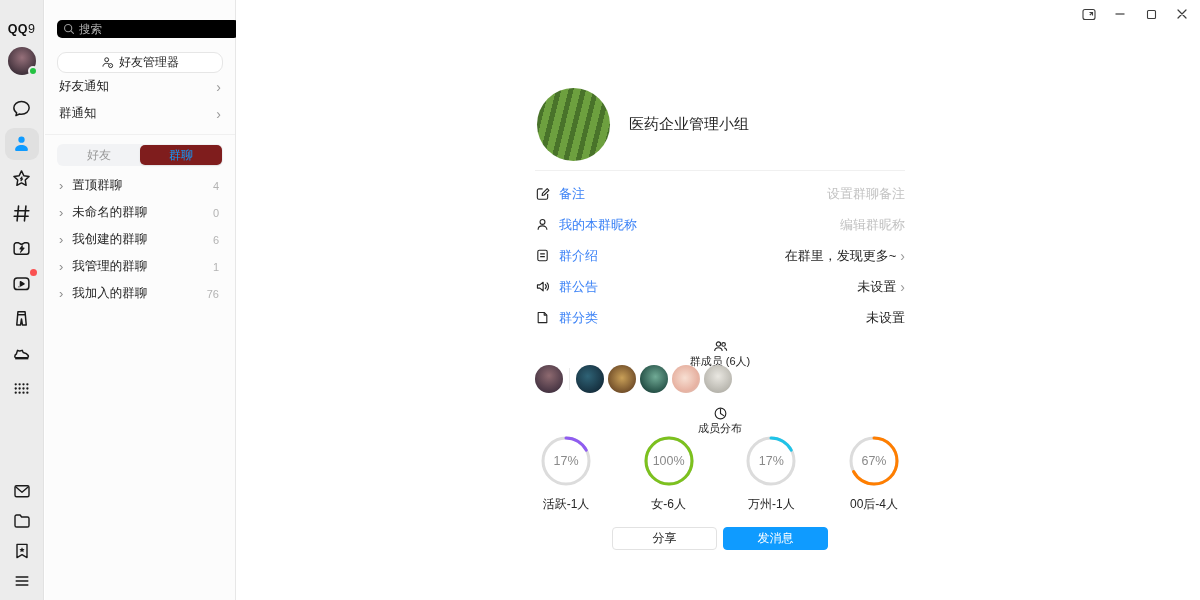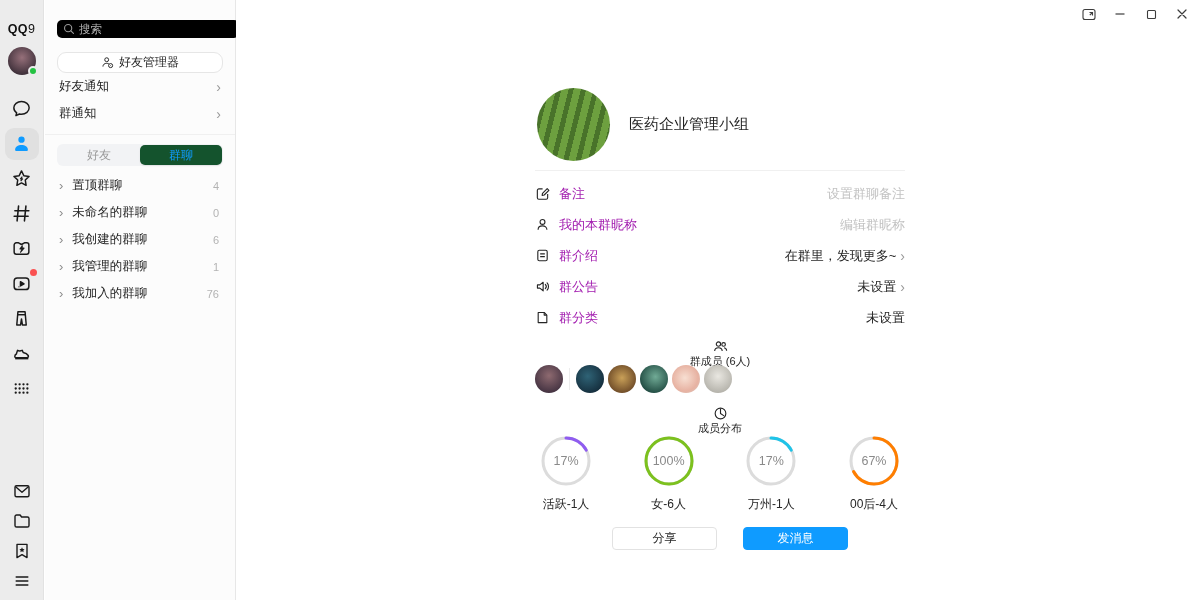--- a/index.html
+++ b/index.html
@@ -30,42 +30,42 @@
   .search-wrap { position:relative; flex:1; display:flex; }
   .search-icon { position:absolute; left:6px; top:3px; }
   .plus-btn { width:18px; height:18px; background:#f1f2f3; border-radius:5px; color:#8c8c8c; font-size:14px; line-height:16px; text-align:center; cursor:pointer; }
   .fm-btn { margin:14px 12px 0 12px; height:21px; background:#fff; border:1px solid #e6e6e6; border-radius:9px; display:flex; align-items:center; justify-content:center; gap:5px; font-size:12px; color:#262626; cursor:pointer; }
   .notice-row { display:flex; align-items:center; justify-content:space-between; margin:0 14px; height:27px; font-size:12.5px; color:#262626; cursor:pointer; }
   .notice-row:first-of-type { margin-top:9px; }
   .chev { color:#9a9a9a; font-size:14px; line-height:1; }
   .panel-divider { height:1px; background:#f0f0f0; margin-top:7px; }
   .tabbar { margin:9px 12px 0 12px; height:22px; background:#f2f3f5; border-radius:6px; display:flex; padding:1px; }
   .tab { flex:1; display:flex; align-items:center; justify-content:center; font-size:12px; color:#9a9a9a; border-radius:5px; cursor:pointer; }
-  .tab.active { background:#14532d; color:#0f9bff; box-shadow:0 1px 2px rgba(0,0,0,.08); }
+  .tab.active { background:#7f1d1d; color:#0f9bff; box-shadow:0 1px 2px rgba(0,0,0,.08); }
   .glist { margin-top:6px; }
   .glist-row { display:flex; align-items:center; height:27px; padding:0 16px 0 14px; font-size:12.5px; color:#262626; cursor:pointer; }
   .glist-chev { color:#8c8c8c; font-size:13px; margin-right:9px; }
   .glist-count { margin-left:auto; font-size:11px; color:#b3b3b3; }
 
   
   .main { position:absolute; left:236px; top:0; right:0; height:600px; background:#fff; }
   .win-controls { position:absolute; top:7px; right:11px; display:flex; gap:17px; align-items:center; }
   .wc { width:14px; height:14px; display:flex; align-items:center; justify-content:center; color:#3c3c3c; cursor:pointer; }
 
   .content { position:absolute; left:299px; top:0; width:370px; }
   .gheader { display:flex; align-items:center; gap:19px; padding-top:88px; padding-left:2px; }
   .gavatar { width:73px; height:73px; border-radius:50%; flex:none;
              background:repeating-linear-gradient(104deg,#6da03f 0 7px,#49732a 7px 12px); cursor:pointer; }
   .gtitle { font-size:15px; color:#1f1f1f; }
   .hdivider { height:1px; background:#f0f0f0; margin-top:9px; }
 
   .info-rows { margin-top:7px; }
   .irow { display:flex; align-items:center; height:31px; cursor:pointer; }
   .irow .ric { width:15px; margin-right:9px; flex:none; }
-  .ilabel { font-size:13px; color:#a21caf; }
+  .ilabel { font-size:13px; color:#3b82f6; }
   .ival { margin-left:auto; font-size:13px; color:#262626; }
   .ival.muted { color:#c2c2c2; }
   .ival-chev { color:#9a9a9a; font-size:14px; margin-left:4px; }
 
   .sec-title { display:flex; align-items:center; gap:0; font-size:11px; color:#1f1f1f; height:20px;flex-direction:column; }
   .members-title { margin-top:6px; }
   .mavatars { display:flex; align-items:center; gap:4px; margin-top:6px; }
   .mava { width:28px; height:28px; border-radius:50%; flex:none; cursor:pointer; }
   .m1 { background:radial-gradient(circle at 50% 38%, #8e6a70, #433241 78%); }
   .m2 { background:radial-gradient(circle at 42% 40%, #2f6376, #152e3d 75%); }
@@ -76,21 +76,21 @@
   .mava-sep { width:1px; height:22px; background:#ececec; margin:0 2px; }
   .dist-title { margin-top:13px; }
 
   .donuts { display:flex; justify-content:space-between; margin-top:9px; }
   .donut-col { width:62px; display:flex; flex-direction:column; align-items:center; }
   .donut-wrap { position:relative; width:52px; height:52px; }
   .donut-pct { position:absolute; inset:0; display:flex; align-items:center; justify-content:center; font-size:12.5px; color:#8a8a8a;text-align:center; }
   .donut-label { margin-top:9px; font-size:12px; color:#262626; white-space:nowrap; }
 
   .btn-row { display:flex; justify-content:center; gap:6px; margin-top:14px; }
-  .btn { width:105px; height:23px; border-radius:4px; font-size:12px; display:flex; align-items:center; justify-content:center; cursor:pointer; font-family:inherit;margin-left:20px; }
+  .btn { width:105px; height:23px; border-radius:4px; font-size:12px; display:flex; align-items:center; justify-content:center; cursor:pointer; font-family:inherit; }
   .btn-share { background:#fff; border:1px solid #e2e2e2; color:#262626; }
   .btn-send { background:#0f9bff; border:1px solid #0f9bff; color:#fff; }
 </style>
 </head>
 <body>
 
 <aside class="rail">
   <div class="logo"><b>QQ</b><span>9</span></div>
   <div class="rail-avatar">
     <span class="status-dot"></span>

